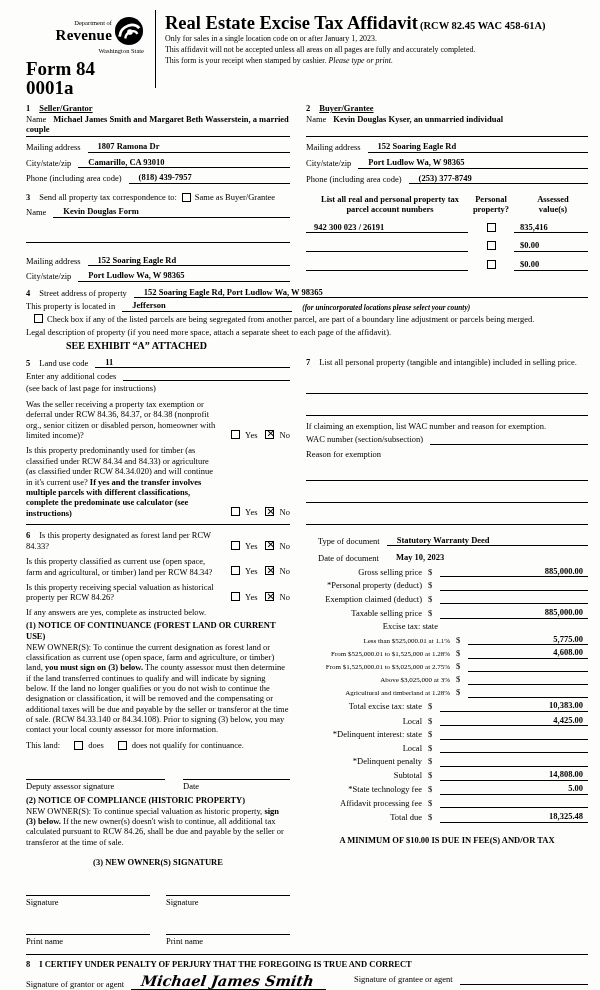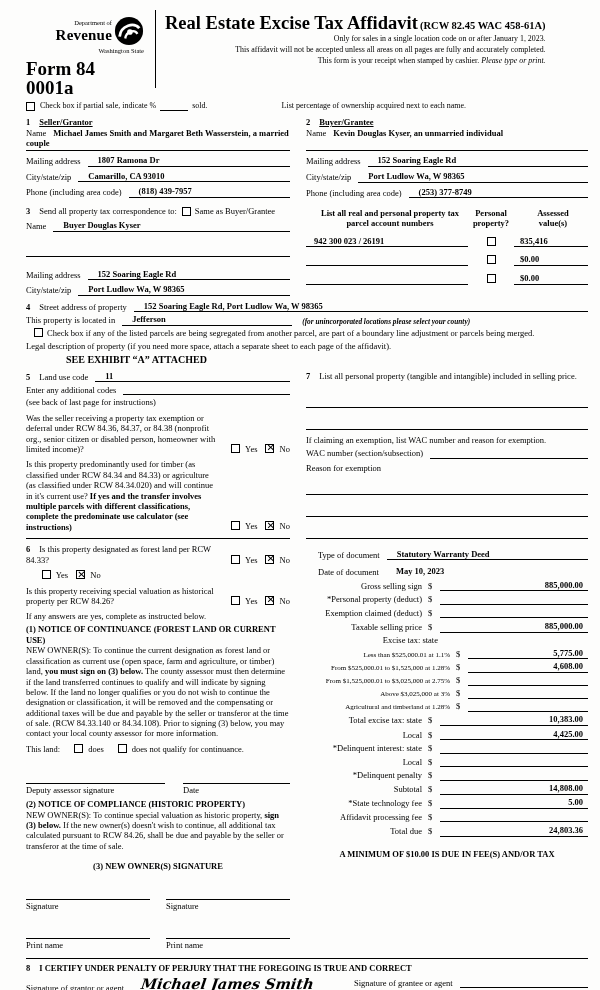--- a/index.html
+++ b/index.html
@@ -14,21 +14,21 @@
   .logoblk { width:118px; flex-shrink:0; padding-top:6px; }
   .logorow { display:flex; justify-content:flex-end; align-items:center; }
   .logotxt { text-align:right; margin-right:2px; }
   .dep { font-size:6.5px; }
   .rev { font-size:15px; font-weight:bold; letter-spacing:.2px; line-height:1; }
   .ws  { font-size:6.5px; margin-top:1px; }
   .vline { border-left:1.6px solid #000; height:78px; margin:0 9px 0 11px; }
   .titleblk { padding-top:4px; }
   .h1 { font-size:18.5px; font-weight:bold; line-height:1.05; }
   .rcw { font-size:10.5px; font-weight:bold; }
-  .note { font-size:7.9px; margin-top:1px;text-align:right; }
+  .note { font-size:7.9px; margin-top:1px; }
   .formnum { font-size:19px; font-weight:bold; margin-top:4px; line-height:1; }
   .partial { display:flex; align-items:flex-end; margin-top:4px; font-size:8px; }
   
   .cb { display:inline-block; width:9px; height:9px; border:1.2px solid #000; position:relative;
         vertical-align:-1px; background:#fff; flex-shrink:0; }
   .cb.ck::after { content:"✕"; position:absolute; left:0; top:-2.5px; font-size:10px; font-weight:bold;
         font-family:"DejaVu Sans", sans-serif; }
   .shortul { display:inline-block; width:28px; border-bottom:1px solid #000; height:9px; }
   
   .f { display:flex; align-items:flex-end; }
@@ -107,27 +107,20 @@
       <div>
         <span class="h1">Real Estate Excise Tax Affidavit</span>
         <span class="rcw">(RCW 82.45 WAC 458-61A)</span>
       </div>
       <div class="note">Only for sales in a single location code on or after January 1, 2023.</div>
       <div class="note">This affidavit will not be accepted unless all areas on all pages are fully and accurately completed.</div>
       <div class="note"><span>This form is your receipt when stamped by cashier. </span><span class="i">Please type or print.</span></div>
     </div>
   </div>
 
-  <div class="partial">
-    <span class="cb"></span>
-    <span style="margin-left:5px;">Check box if partial sale, indicate %</span>
-    <span class="shortul" style="margin:0 4px;"></span>
-    <span>sold.</span>
-    <span style="margin-left:74px;">List percentage of ownership acquired next to each name.</span>
-  </div>
 
   <div class="cols mt6">
     <div class="lcol">
       <div><span class="secnum">1</span><span class="st">Seller/Grantor</span></div>
       <div style="border-bottom:1.2px solid #000; padding-bottom:1px;">
         <span class="lb">Name</span><span class="b">Michael James Smith and Margaret Beth Wasserstein, a married couple</span>
       </div>
       <div class="f mt4">
           <span class="lb">Mailing address</span>
           <span class="ul">1807 Ramona Dr</span>
@@ -164,21 +157,21 @@
   <div class="cols mt8">
     <div class="lcol">
       <div class="f" style="align-items:center;">
         <span class="secnum">3</span>
         <span>Send all property tax correspondence to:</span>
         <span class="cb" style="margin:0 4px 0 5px;"></span>
         <span>Same as Buyer/Grantee</span>
       </div>
       <div class="f mt3">
           <span class="lb">Name</span>
-          <span class="ul">Buyer Douglas Kyser</span>
+          <span class="ul">Kevin Douglas Form</span>
         </div>
       <div class="blankline" style="margin-top:14px;"></div>
       <div class="f" style="margin-top:12px;">
           <span class="lb">Mailing address</span>
           <span class="ul">152 Soaring Eagle Rd</span>
         </div>
       <div class="f mt4">
           <span class="lb">City/state/zip</span>
           <span class="ul">Port Ludlow Wa, W 98365</span>
         </div>
@@ -257,20 +250,21 @@
           <span class="yn"><span class="cb"></span> <span>Yes</span><span class="cb ck"></span> <span>No</span></span>
         </div>
       </div>
 
       <div class="sec6">
         <div class="qrow" style="margin-top:2px;">
           <span class="qtxt"><span class="secnum">6</span><span>Is this property designated as forest land per RCW 84.33?</span></span>
           <span class="yn"><span class="cb"></span> <span>Yes</span><span class="cb ck"></span> <span>No</span></span>
         </div>
         <div class="qrow">
+          <span class="qtxt para">Is this property classified as current use (open space, farm and agricultural, or timber) land per RCW 84.34?</span>
           <span class="yn"><span class="cb"></span> <span>Yes</span><span class="cb ck"></span> <span>No</span></span>
         </div>
         <div class="qrow">
           <span class="qtxt para">Is this property receiving special valuation as historical property per RCW 84.26?</span>
           <span class="yn"><span class="cb"></span> <span>Yes</span><span class="cb ck"></span> <span>No</span></span>
         </div>
         <div class="mt4">If any answers are yes, complete as instructed below.</div>
         <div class="b mt3">(1) NOTICE OF CONTINUANCE (FOREST LAND OR CURRENT USE)</div>
         <div class="para"><span>NEW OWNER(S): To continue the current designation as forest land or classification as current use (open space, farm and agriculture, or timber) land, </span><span class="b">you must sign on (3) below.</span><span>  The county assessor must then determine if the land transferred continues to qualify and will indicate by signing below.  If the land no longer qualifies or you do not wish to continue the designation or classification, it will be removed and the compensating or additional taxes will be due and payable by the seller or transferor at the time of sale.  (RCW 84.33.140 or 84.34.108).  Prior to signing (3) below, you may contact your local county assessor for more information.</span></div>
         <div class="mt5" style="display:flex; align-items:center;">
@@ -341,21 +335,21 @@
             <span class="ul">Statutory Warranty Deed</span>
           </div>
         <div class="f mt6">
             <span class="lb" style="padding-left:12px;">Date of document</span>
             <span class="ul" style="border-bottom:none;">May 10, 2023</span>
           </div>
       </div>
 
       <div>
         <div class="trow">
-            <span class="tlbl">Gross selling sign</span>
+            <span class="tlbl">Gross selling price</span>
             <span class="tds">$</span>
             <span class="tval">885,000.00</span>
           </div>
         <div class="trow">
             <span class="tlbl">*Personal property (deduct)</span>
             <span class="tds">$</span>
             <span class="tval"></span>
           </div>
         <div class="trow">
             <span class="tlbl">Exemption claimed (deduct)</span>
@@ -431,21 +425,21 @@
             <span class="tval">5.00</span>
           </div>
         <div class="trow">
             <span class="tlbl">Affidavit processing fee</span>
             <span class="tds">$</span>
             <span class="tval"></span>
           </div>
         <div class="trow">
             <span class="tlbl">Total due</span>
             <span class="tds">$</span>
-            <span class="tval">24,803.36</span>
+            <span class="tval">18,325.48</span>
           </div>
         <div class="b ctr" style="margin-top:12px;">A MINIMUM OF $10.00 IS DUE IN FEE(S) AND/OR TAX</div>
       </div>
     </div>
   </div>
 
   <div class="sec8">
     <div><span class="secnum">8</span><span class="b">I CERTIFY UNDER PENALTY OF PERJURY THAT THE FOREGOING IS TRUE AND CORRECT</span></div>
     <div class="s8cols mt4">
       <div class="s8l">

